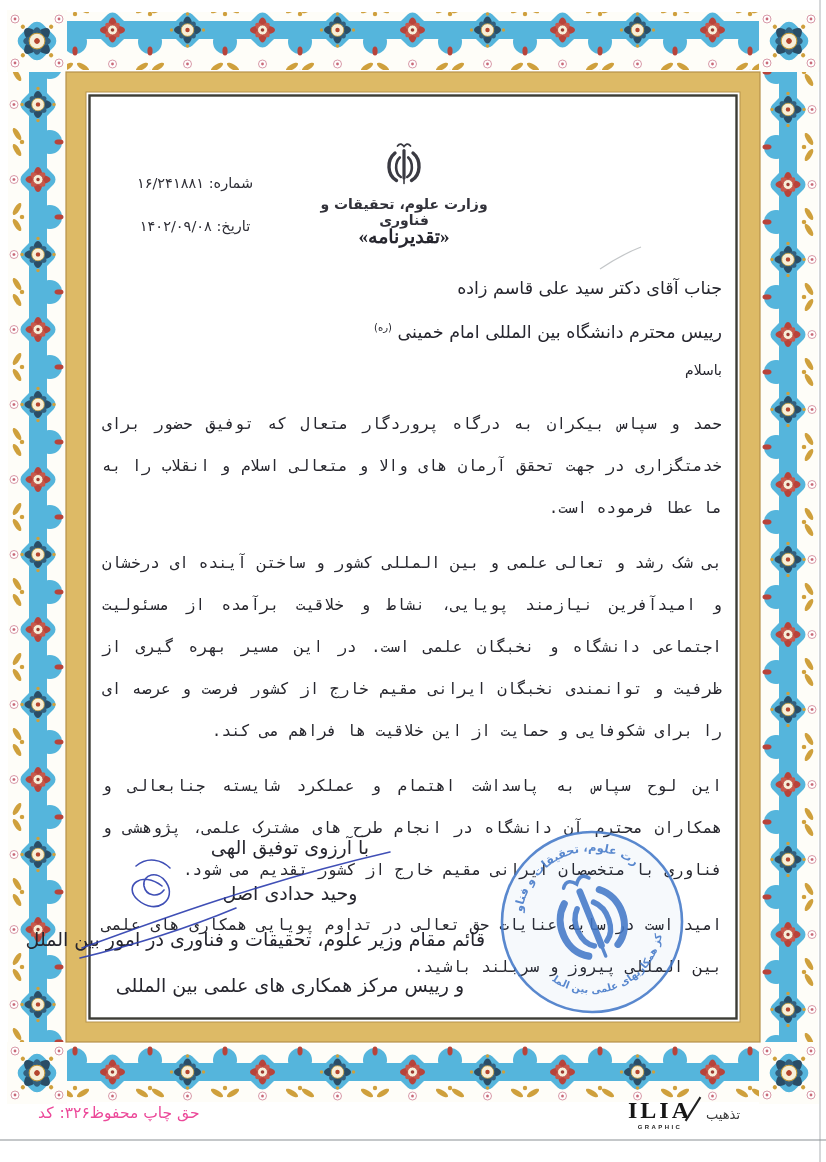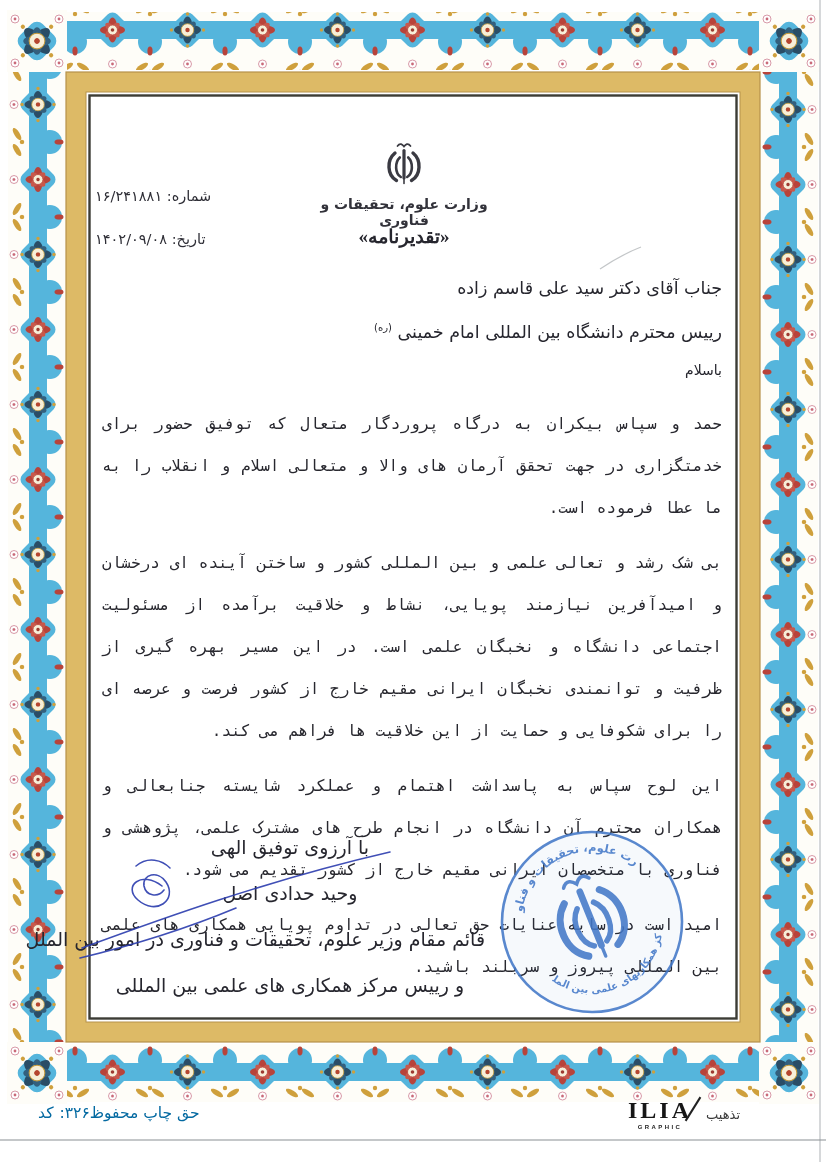--- a/index.html
+++ b/index.html
@@ -4,33 +4,33 @@
 <style>
   html,body{margin:0;padding:0;background:#ffffff;}
   .page{
     position:relative;width:826px;height:1162px;background:#ffffff;overflow:hidden;
     font-family:"DejaVu Sans",sans-serif;color:#2a2a33;
   }
   .abs{position:absolute;}
   svg.frame{position:absolute;left:0;top:0;}
   .ministry{left:294px;top:196px;width:220px;text-align:center;font-size:14px;font-weight:bold;color:#32323a;}
   .doctype{left:294px;top:225px;width:220px;text-align:center;font-size:19px;font-weight:bold;color:#26262e;font-family:Liberation Serif, serif;}
-  .refs{left:95px;top:188px;width:200px;direction:rtl;text-align:left;font-size:14.5px;color:#2e2e36;}
+  .refs{left:95px;top:175px;width:200px;direction:rtl;text-align:center;font-size:14.5px;color:#2e2e36;}
   .refs .ref-line{white-space:nowrap;}
   .refs .ref-line + .ref-line{margin-top:27px;}
   .recipient{left:250px;right:104px;top:268px;direction:rtl;text-align:right;font-size:17.5px;line-height:40px;color:#26262e;}
   .recipient .hon{font-size:10px;vertical-align:super;}
   .salutation{right:104px;top:362px;direction:rtl;font-size:14px;color:#26262e;}
   .letter-body{left:102px;right:104px;top:404px;direction:rtl;font-family:Liberation Mono, monospace;}
   .letter-body p{margin:0 0 13px 0;text-align:justify;font-size:16px;line-height:42px;color:#28282f;}
   .signature{left:95px;top:824px;width:390px;text-align:center;direction:rtl;font-size:19px;line-height:46px;color:#26262e;}
   .signature div{white-space:nowrap;}
   .sig-squiggle{left:78px;top:832px;}
   .stamp{left:490px;top:820px;}
-  .footer-code{left:38px;top:1104px;direction:ltr;display:flex;align-items:baseline;font-size:15.5px;color:#0369a1;}
+  .footer-code{left:38px;top:1104px;direction:ltr;display:flex;align-items:baseline;font-size:15.5px;color:#ec4899;}
   .footer-code .sp1{margin-left:6px;}
   .footer-code .sp2{}
   .brand{left:628px;top:1098px;display:flex;align-items:center;gap:14px;}
   .ilia{position:relative;text-align:center;line-height:1;}
   .ilia-word{font-family:"Liberation Serif",serif;font-size:24px;font-weight:600;letter-spacing:3px;color:#161616;}
   .ilia-slash{position:absolute;right:-2px;top:-3px;width:2px;height:28px;background:#222;transform:rotate(32deg);}
   .ilia-sub{font-family:"Liberation Sans",sans-serif;font-size:6px;font-weight:bold;letter-spacing:2.4px;color:#222;margin-top:2px;}
   .tazhib{font-size:13px;color:#3a3a3a;direction:rtl;}
   .scan-line-right{left:819px;top:0;width:2px;height:1162px;background:#8a9094;opacity:.35;}
   .scan-line-bottom{left:0;top:1139px;width:826px;height:2px;background:#8a9094;opacity:.5;}

